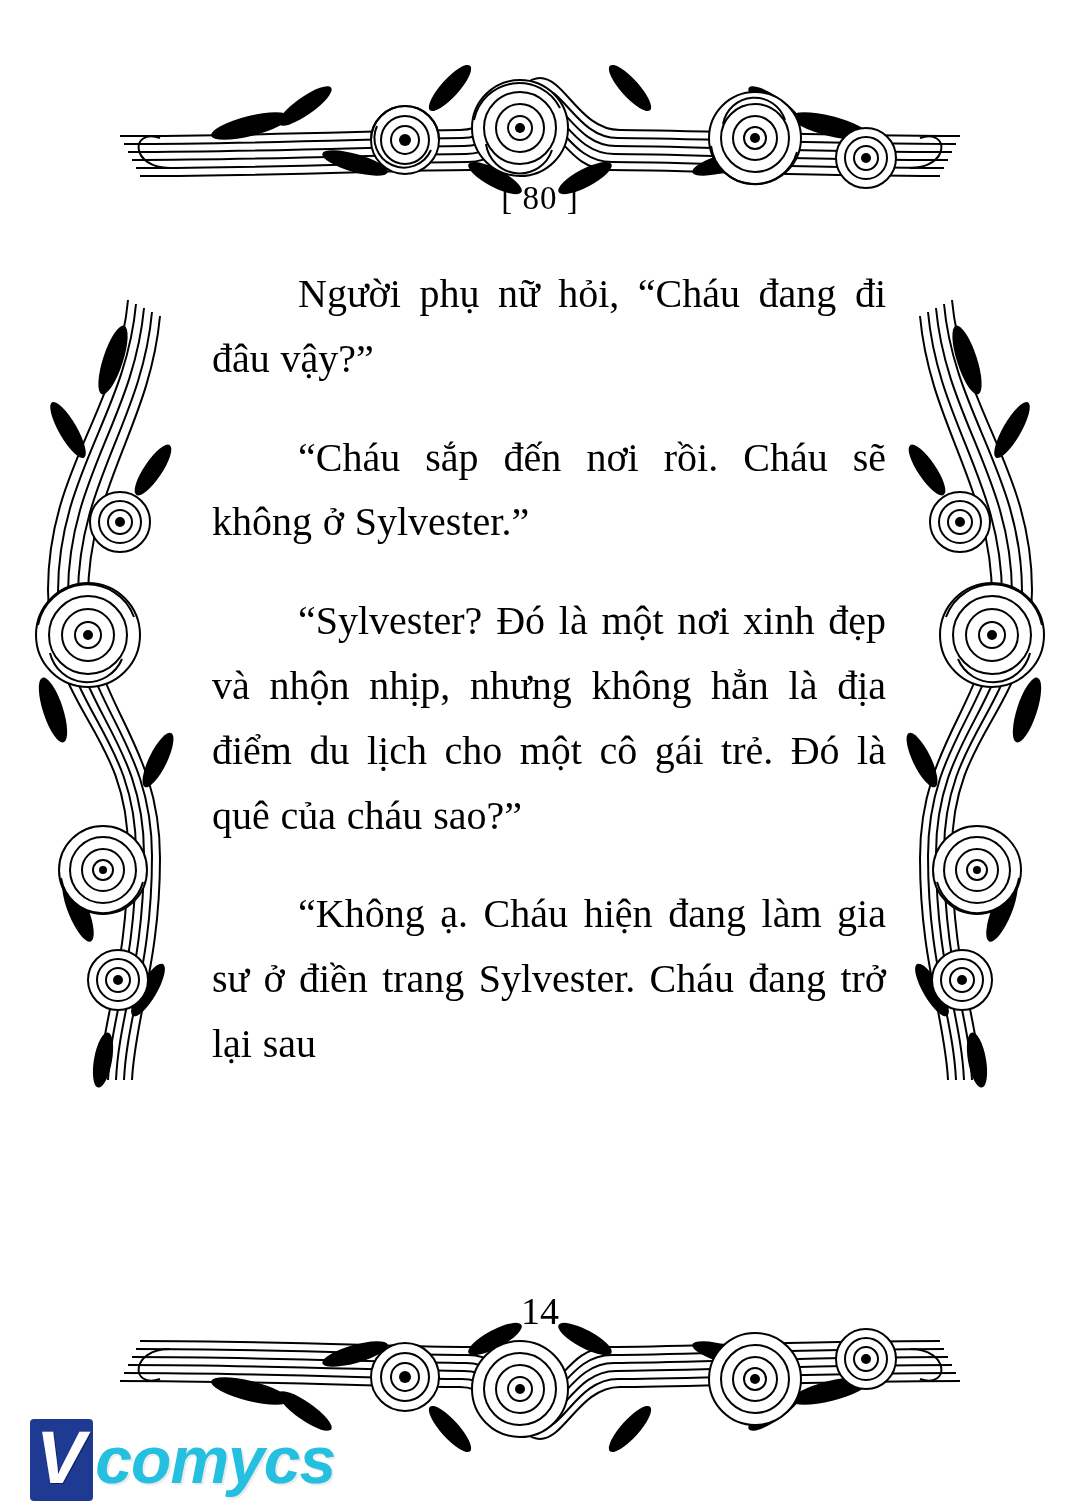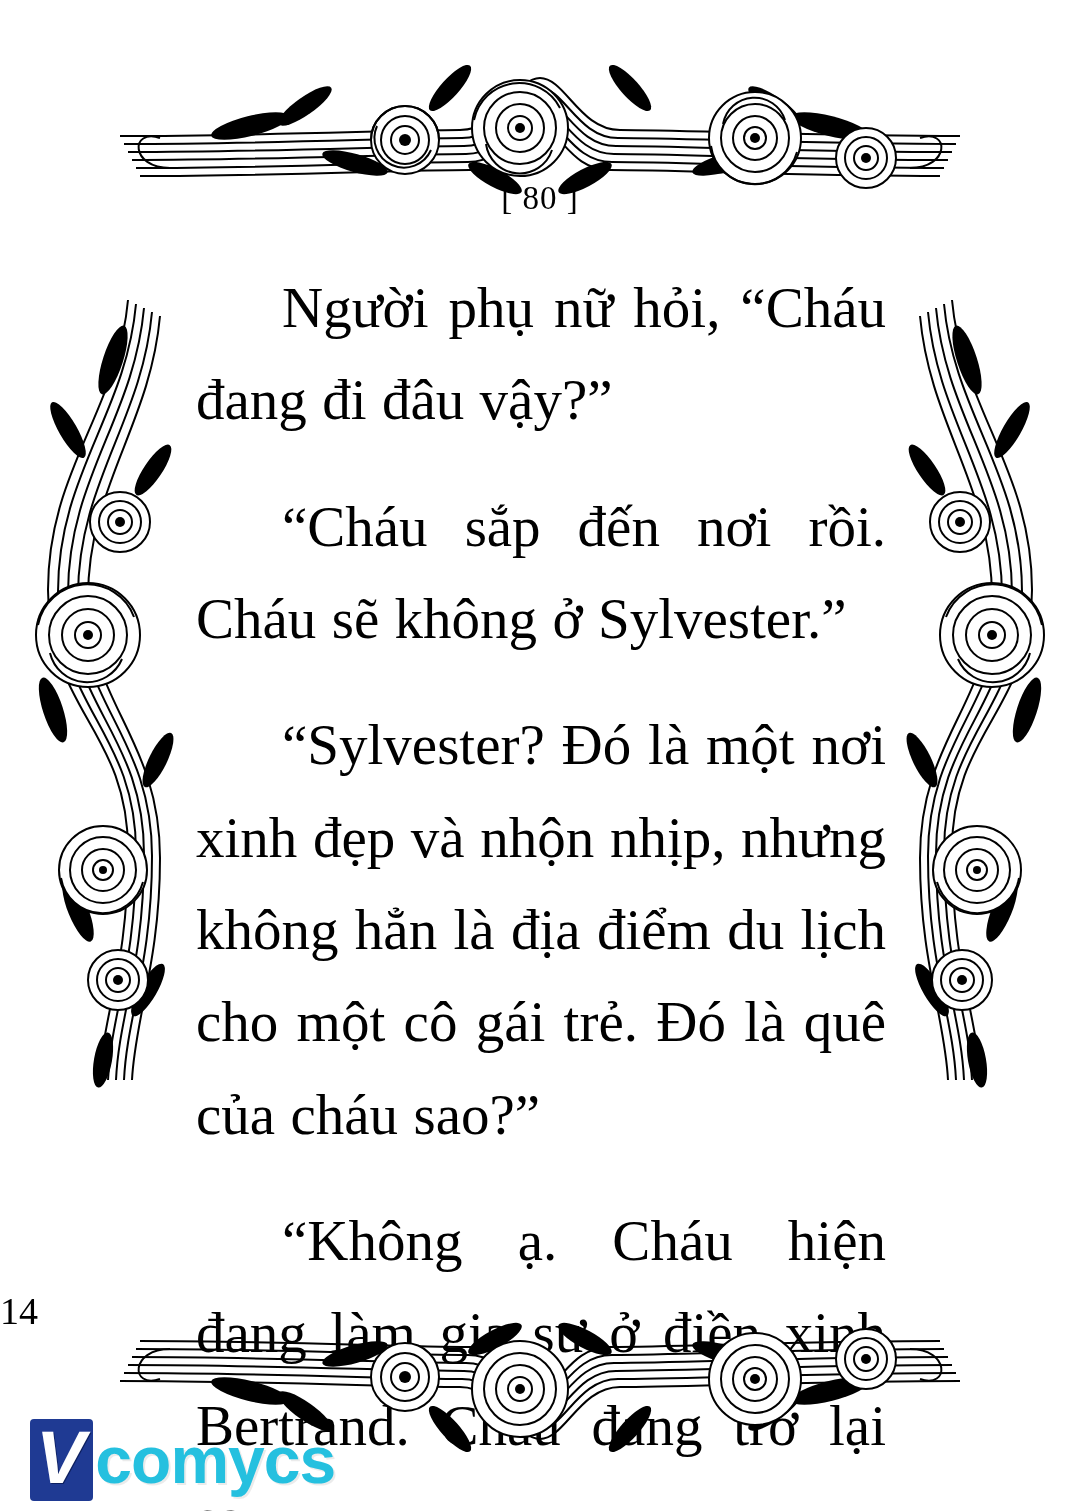--- a/index.html
+++ b/index.html
@@ -64,36 +64,36 @@
     letter-spacing: 1px;
   }
 
   .body-text {
     position: absolute;
     top: 262px;
     left: 196px;
     width: 690px;
   }
   .para {
-    font-size: 57px;
+    font-size: 40px;
     line-height: 1.62;
     text-align: justify;
     text-align-last: left;
     text-indent: 86px;
-    margin: 0 0 34px 0;
+    margin: 0 0 34px 16px;
     word-spacing: 0.02em;
   }
   .para:last-child { margin-bottom: 0; }
 
   .folio {
     position: absolute;
     bottom: 178px;
     left: 0;
     width: 100%;
-    text-align: left;
+    text-align: center;
     font-size: 38px;
   }
 
   
   .watermark {
     position: absolute;
     left: 30px;
     bottom: 8px;
     width: 250px;
     height: 86px;
@@ -109,20 +109,21 @@
     color: #ffffff;
     background: #1f3a93;
     padding: 2px 10px 6px 6px;
     border-radius: 4px;
     letter-spacing: -2px;
     text-shadow: 1px 1px 0 #0d2060;
   }
   .wm-rest {
     font-family: "Liberation Sans", sans-serif;
     font-weight: bold;
+    font-style: italic;
     font-size: 66px;
     line-height: 1;
     color: #25c0df;
     margin-left: 2px;
     letter-spacing: -1px;
     text-shadow: 2px 2px 0 rgba(0,0,0,0.08);
   }
 </style>
 </head>
 <body>
@@ -302,21 +303,21 @@
           </g>
         </g>
       </g>
     </svg>
   </div>
 
   <div class="body-text">
     <p class="para">Người phụ nữ hỏi, “Cháu đang đi đâu vậy?”</p>
     <p class="para">“Cháu sắp đến nơi rồi. Cháu sẽ không ở Sylvester.”</p>
     <p class="para">“Sylvester? Đó là một nơi xinh đẹp và nhộn nhịp, nhưng không hẳn là địa điểm du lịch cho một cô gái trẻ. Đó là quê của cháu sao?”</p>
-    <p class="para">“Không ạ. Cháu hiện đang làm gia sư ở điền xinh Bertrand. Cháu đang trở lại sau</p>
+    <p class="para">“Không ạ. Cháu hiện đang làm gia sư ở điền trang Sylvester. Cháu đang trở lại sau</p>
   </div>
 
   <div class="folio">14</div>
 
   <div class="ornament ornament-bottom">
     <svg viewBox="0 0 880 185" xmlns="http://www.w3.org/2000/svg">
       <g transform="translate(0,185) scale(1,-1)">
         <g fill="none" stroke="#000" stroke-width="2">
           <path d="M20 118 C 160 118, 300 112, 360 112 C 400 112, 415 60, 440 60 C 465 60, 480 112, 520 112 C 580 112, 720 118, 860 118"></path>
           <path d="M24 126 C 164 126, 300 120, 362 120 C 402 120, 416 70, 440 70 C 464 70, 478 120, 518 120 C 580 120, 716 126, 856 126"></path>

